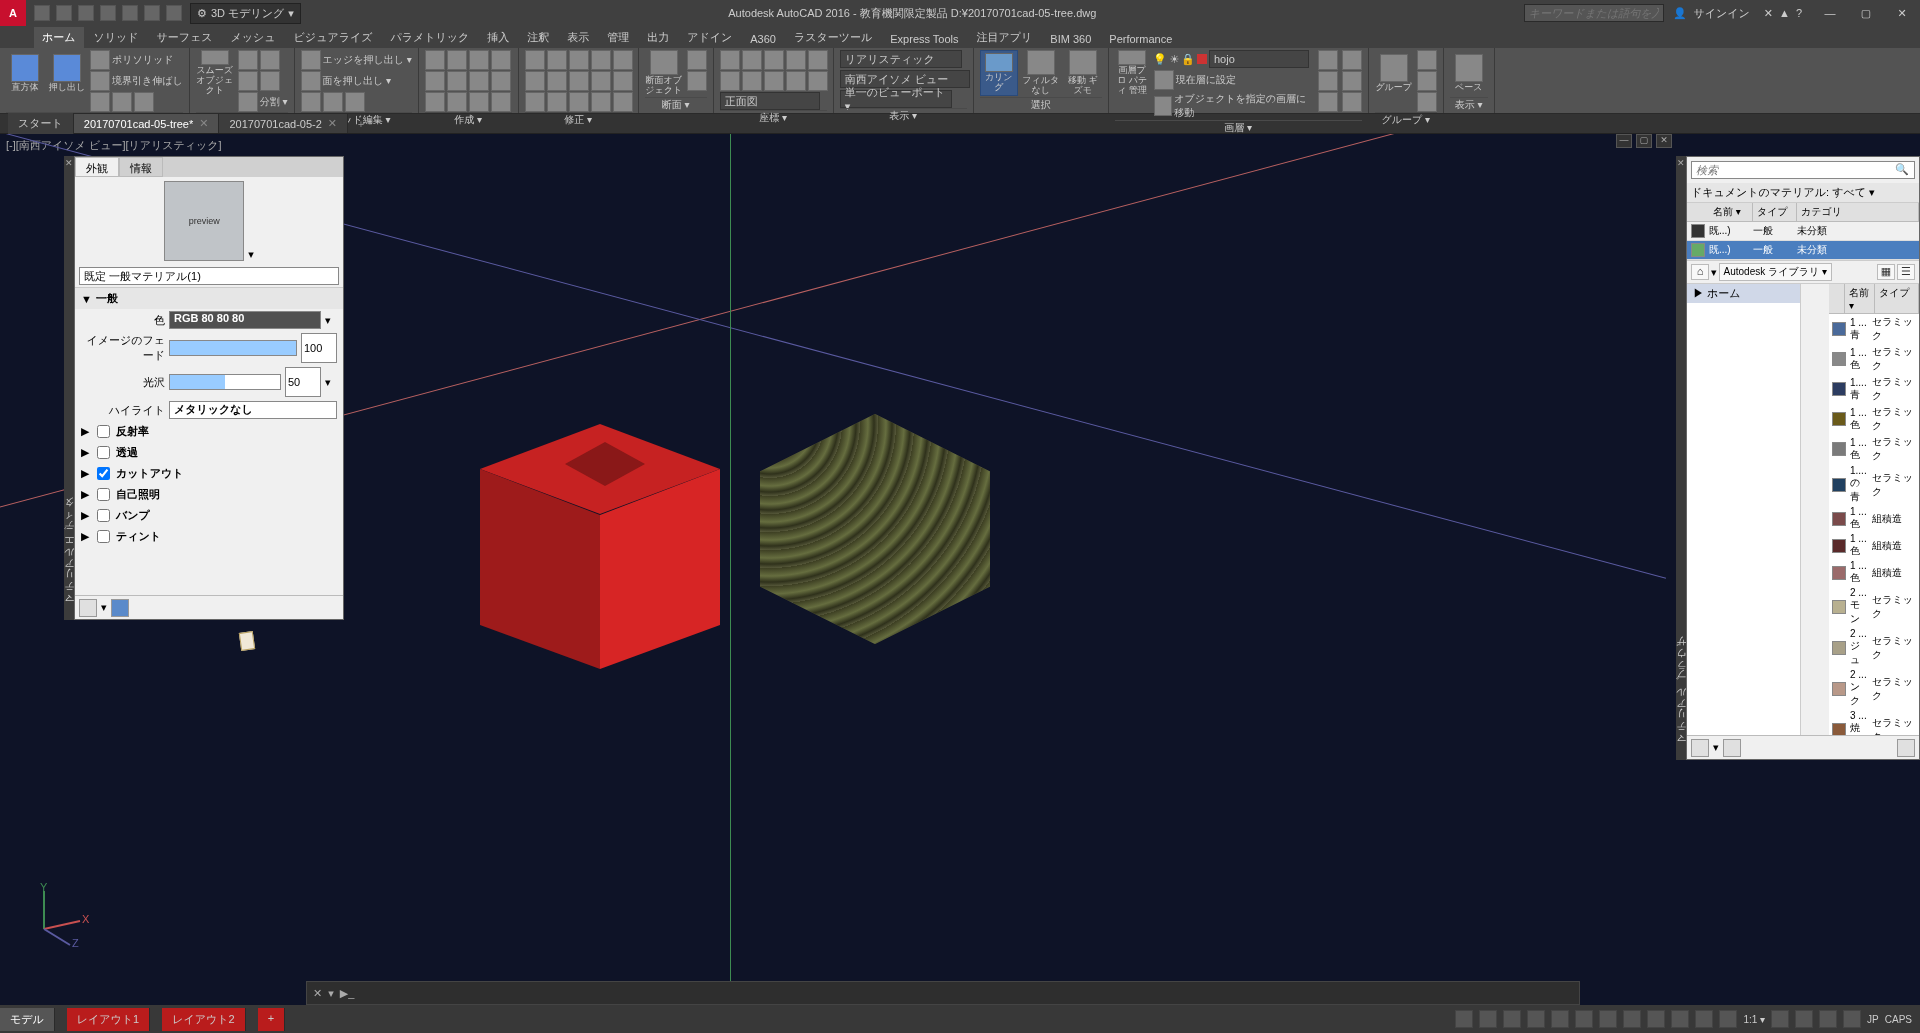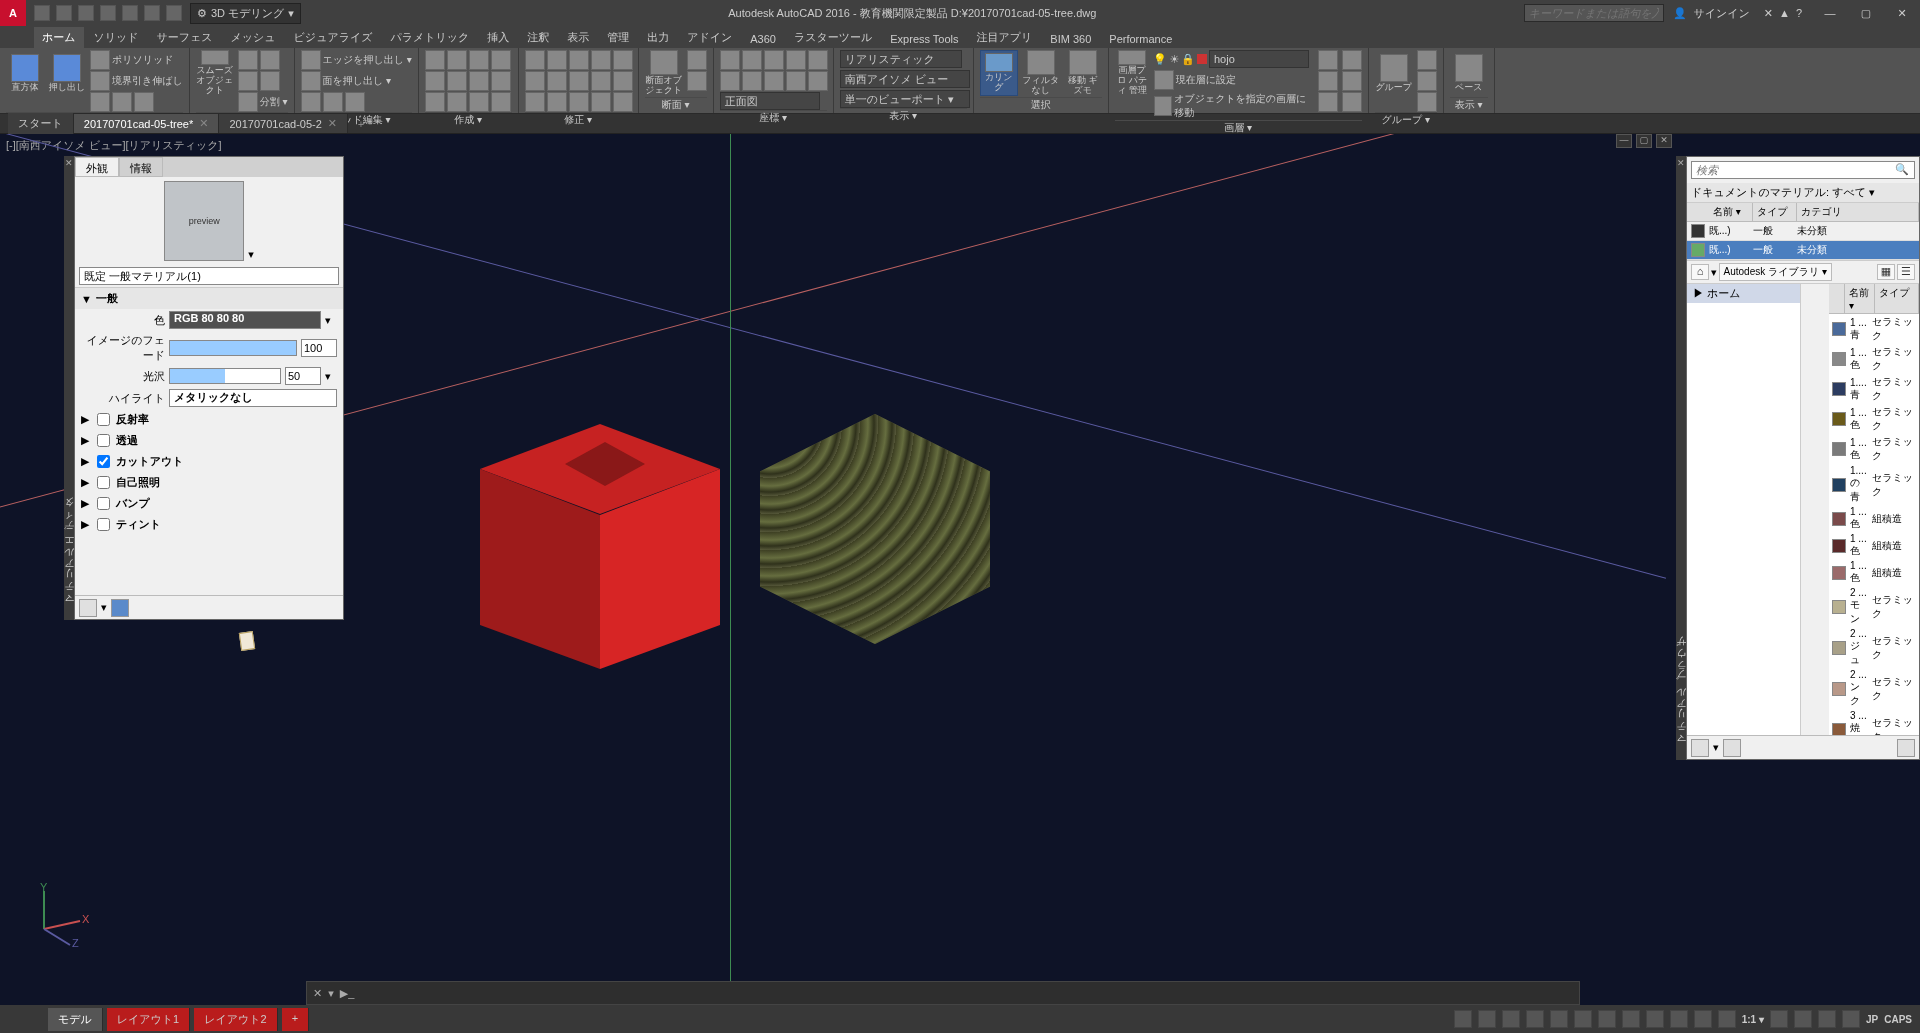--- a/index.html
+++ b/index.html
@@ -73,21 +73,21 @@
 .mat-tab { padding: 3px 10px; background: #f0f0f0; border: 1px solid #bbb; color: #000; }
 .mat-tab.inactive { background: #d0d0d0; }
 .mat-preview-row { display: flex; justify-content: center; padding: 4px; }
 .mat-preview { width: 80px; height: 80px; background: #c0c4c8; border: 1px solid #888; display:flex; align-items:center; justify-content:center; font-size:9px; color:#333; text-align:center;}
 .mat-name { width: calc(100% - 8px); height: 18px; margin: 2px 4px; border: 1px solid #888; background: #fff; padding: 0 4px; color: #000; }
 .mat-section-header { display: flex; align-items: center; gap: 4px; padding: 3px 6px; background: #e6e6e6; color: #000; font-weight: bold; font-size: 11px; border-top:1px solid #ccc;}
 .mat-row { display: flex; align-items: center; padding: 2px 6px; gap: 4px; }
 .mat-row-label { width: 84px; text-align: right; color: #000; font-size: 11px; }
 .mat-row-value { flex: 1; height: 18px; border: 1px solid #888; background: #fff; color: #000; padding: 0 4px; font-weight: bold; }
 .mat-row-slider { flex:1; height: 16px; background: linear-gradient(to right, #9cf 0%, #9cf 100%, #fff 100%); border:1px solid #888;}
-.mat-row-num { width: 36px; height: 18px; border: 1px solid #888; background: #fff; color: #000; text-align: left; padding: 0 2px; }
+.mat-row-num { width: 36px; height: 30px; border: 1px solid #888; background: #fff; color: #000; text-align: left; padding: 0 2px; }
 .mat-check-row { display: flex; align-items: center; gap: 6px; padding: 3px 6px; color: #000; }
 .mat-check-row .arrow { width: 10px; }
 .mat-footer { margin-top: auto; height: 24px; border-top: 1px solid #bbb; display: flex; align-items: center; padding: 0 4px; gap: 4px; }
 .mat-footer-btn { width: 18px; height: 18px; border: 1px solid #999; background: #e0e0e0; }
 
 
 .mat-browser { position: absolute; right: 0; top: 156px; width: 234px; height: 604px; background: #f0f0f0; border: 1px solid #666; display: flex; flex-direction: column; }
 .mat-browser-vert { position: absolute; right: 234px; top: 156px; width: 10px; height: 604px; background: #3b3b3b;}
 .mat-browser-vert .vert-handle-text{ bottom:6px; left:-1px;}
 .mb-search { width: calc(100% - 8px); height: 18px; margin: 4px; border: 1px solid #888; background: #fff; color: #999; padding: 0 4px; font-style: italic;}
@@ -114,24 +114,24 @@
 .vp-controls-top { position: absolute; right: 248px; top: 0; display: flex; gap: 4px; }
 .vp-ctl-btn { width: 16px; height: 14px; background: #333; border: 1px solid #555; color:#aaa; text-align:center; font-size:9px;}
 
 
 .cmdline { position: absolute; left: 306px; bottom: 28px; right: 340px; height: 24px; background: #2e2e2e; border: 1px solid #444; display: flex; align-items: center; padding: 0 6px; gap: 6px; }
 .cmdline-x { color: #aaa; }
 .cmdline-input { flex: 1; background: transparent; border: none; color: #888; font-style: italic; }
 
 
 .statusbar { position: absolute; left: 0; right: 0; bottom: 0; height: 28px; background: #383838; display: flex; align-items: center; }
-.status-tabs { display: flex; gap: 4px; padding-left: 48px; }
+.status-tabs { display: flex; gap: 12px; }
 .status-tab { padding: 4px 10px; background: #b91c1c; color: #ccc; border-right: 1px solid #2a2a2a; }
 .status-tab.active { background: #555; color: #fff; }
-.status-right { margin-left: auto; display: flex; align-items: center; gap: 6px; padding-right: 8px; font-weight: bold; }
+.status-right { margin-left: auto; display: flex; align-items: center; gap: 6px; padding-right: 8px; }
 .status-icon { width: 18px; height: 18px; background: #555; border: 1px solid #444; }
 .status-text { color: #ccc; font-size: 10px; }
 
 
 .rb-combo { height: 18px; background: #454545; border: 1px solid #333; color: #ccc; padding: 0 4px; display:flex; align-items:center;}
 
 svg { display: block; }
 </style>
 </head>
 <body>
@@ -358,21 +358,21 @@
         </div>
     </div>
     <div class="ribbon-panel-title">座標 ▾</div>
   </div>
 
   <div class="ribbon-panel" style="width:140px">
     <div class="ribbon-panel-content">
       <div class="rb-col" style="gap:2px">
         <div class="rb-combo" style="width:122px">リアリスティック</div>
         <div class="rb-combo" style="width:130px">南西アイソメ ビュー</div>
-        <div class="rb-combo" style="width:130px">単一のビューポート ▾</div>
+        <div class="rb-combo" style="width:112px">単一のビューポート ▾</div>
       </div>
     </div>
     <div class="ribbon-panel-title">表示 ▾</div>
   </div>
 
   <div class="ribbon-panel">
     <div class="ribbon-panel-content">
       <div class="rb-big" style="background:#3a5a8a;border:1px solid #2a4a7a;padding:2px">
           <div class="rb-big-icon" style="background:#6a9aca"></div>
           <div class="rb-big-label">カリング</div>

